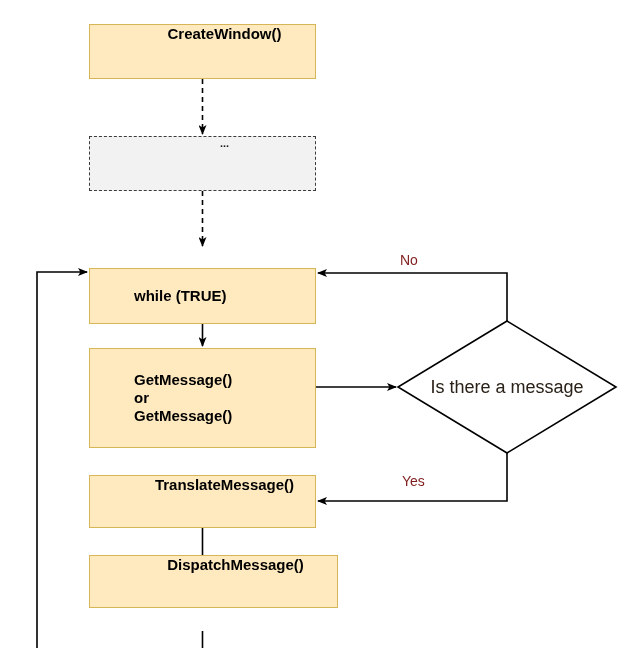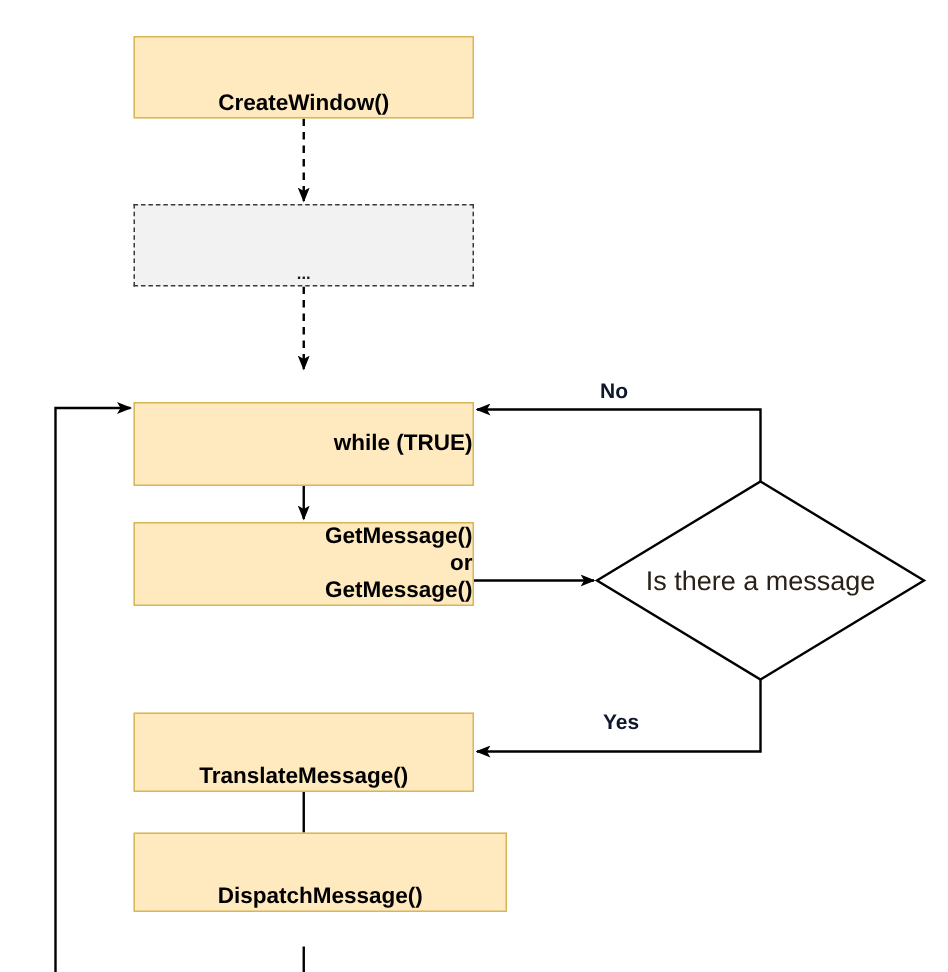--- a/index.html
+++ b/index.html
@@ -25,24 +25,25 @@
     left: 0;
     top: 0;
     width: 632px;
     height: 648px;
     overflow: visible;
   }
   .node {
     position: absolute;
     box-sizing: border-box;
     display: flex;
-    align-items: flex-end;
+    align-items: flex-start;
     justify-content: center;
     text-align: center;
     line-height: 1.22;
+    padding-left: 44px;
   }
   .node.process {
     background: #ffe9bf;
     border: 1px solid #d6b656;
     color: #000000;
     font-weight: bold;
     font-size: 15px;
   }
   .node.placeholder {
     background: #f2f2f2;
@@ -57,22 +58,22 @@
     align-items: center;
     justify-content: center;
     font-size: 18px;
     color: #2a2118;
     font-weight: normal;
     white-space: nowrap;
   }
   .edge-label {
     position: absolute;
     font-size: 14px;
-    font-weight: bold;
-    color: #0f172a;
+    font-weight: normal;
+    color: #7f1d1d;
     white-space: nowrap;
     background: #ffffff;
     padding: 0 2px;
   }
   .node span { display: block; }
 </style>
 </head>
 <body>
 
 <div id="canvas">
@@ -110,21 +111,21 @@
   </div>
 
   <div class="node placeholder" style="left:89px; top:136px; width:227px; height:55px;">
     <span>...</span>
   </div>
 
   <div class="node process" style="left:89px; top:248px; width:227px; height:56px; flex-direction:column;margin-top:20px;">
     <span>while (TRUE)</span>
   </div>
 
-  <div class="node process" style="left:89px; top:348px; width:227px; height:56px; flex-direction:column;">
+  <div class="node process" style="left:89px; top:348px; width:227px; height:100px; flex-direction:column;">
     <span>GetMessage()</span>
     <span>or</span>
     <span>GetMessage()</span>
   </div>
 
   <div class="node process" style="left:89px; top:475px; width:227px; height:53px;">
     <span>TranslateMessage()</span>
   </div>
 
   <div class="node process" style="left:89px; top:555px; width:249px; height:53px;">

